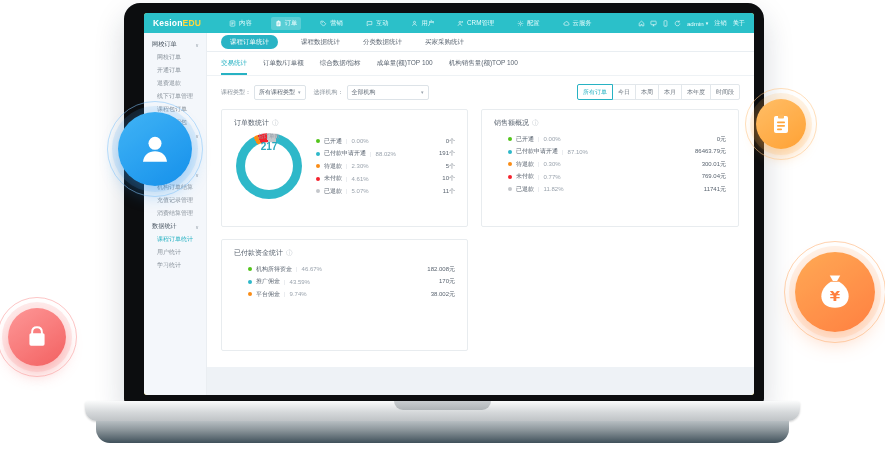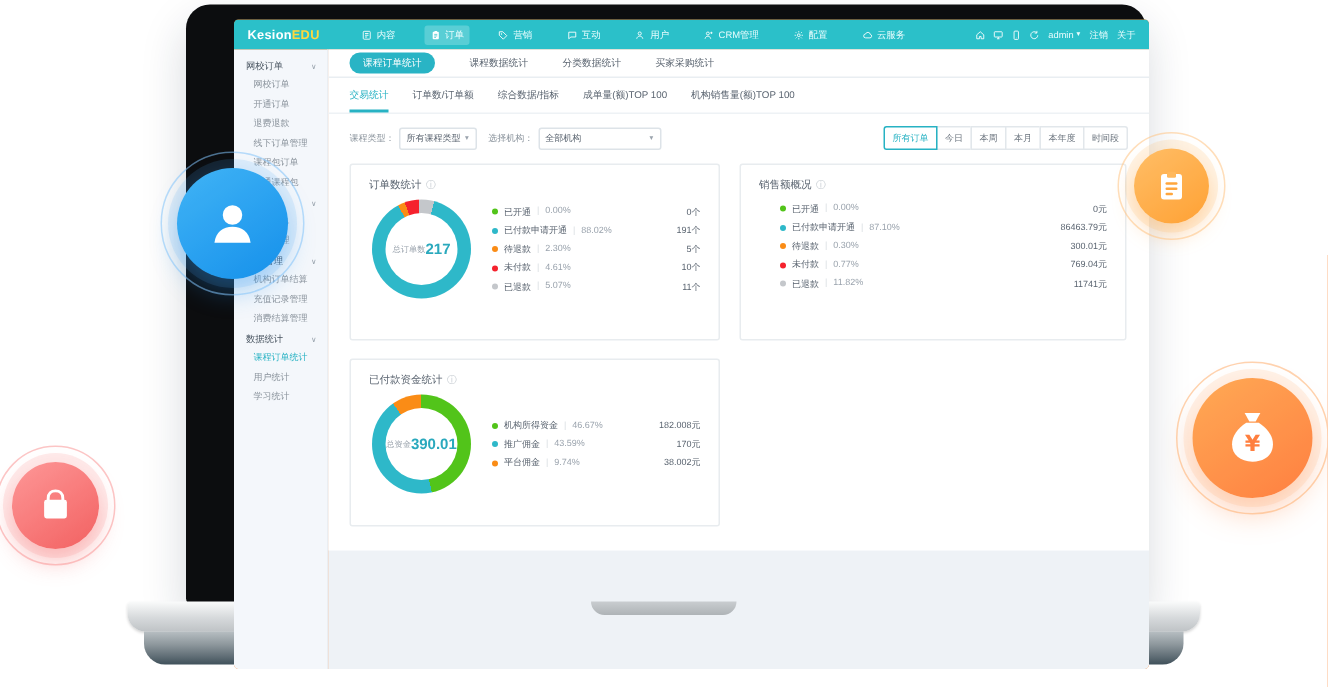--- a/index.html
+++ b/index.html
@@ -14,21 +14,21 @@
   .base{position:absolute;left:85px;top:401px;width:715px;height:20px;
         background:linear-gradient(180deg,#fafbfb,#d6d9db 55%,#bfc3c6);
         border-radius:3px 3px 12px 12px;z-index:3;box-shadow:0 1px 2px rgba(0,0,0,.18);}
   .notch{position:absolute;left:394px;top:401px;width:97px;height:9px;
          background:linear-gradient(180deg,#c9cdd0,#aeb3b6);border-radius:0 0 9px 9px;z-index:4;}
   .base-edge{position:absolute;left:96px;top:421px;width:693px;height:22px;
          background:linear-gradient(180deg,#b7bec2,#8d979c 40%,#5d6b73 78%,#3f505a);
          border-radius:0 0 14px 14px;z-index:3;}
 
   
-  .screen{position:absolute;left:156px;top:13px;width:610px;height:433px;background:#f97316;
+  .screen{position:absolute;left:144px;top:13px;width:610px;height:382px;background:#fde047;
           border-radius:3px;overflow:hidden;z-index:3;display:flex;flex-direction:column;}
 
   
   .navbar{height:20px;flex:none;background:#2bc0c9;display:flex;align-items:center;
           padding:0 9px;color:#eafdfe;}
   .logo{font-size:8.5px;font-weight:bold;color:#fff;letter-spacing:.2px;}
   .logo .suf{color:#ffd83d;}
   .menu{display:flex;align-items:center;gap:15px;margin-left:24px;}
   .nav-item{display:flex;align-items:center;gap:3px;font-size:6.3px;padding:2px 4px;border-radius:2px;cursor:pointer;}
   .nav-item.active{background:rgba(255,255,255,.22);}
@@ -78,21 +78,21 @@
   .card{background:#fff;border:1px solid #e8ecef;border-radius:2px;box-sizing:border-box;}
   .card1{width:247px;height:118px;}
   .card2{width:258px;height:118px;}
   .card3{width:247px;height:112px;}
   .card-title{font-size:7px;color:#5a6470;padding:8px 12px 2px;display:flex;align-items:center;gap:3px;}
   .info{color:#c3c9cf;font-size:6.5px;cursor:pointer;}
   .card-body{display:flex;align-items:center;padding:3px 12px 0;}
   .donut-wrap{position:relative;width:66px;height:66px;flex:none;margin-left:2px;}
   .donut{width:100%;height:100%;border-radius:50%;}
   .hole{position:absolute;inset:9px;background:#fff;border-radius:50%;}
-  .center{position:absolute;inset:0;display:flex;flex-direction:row;align-items:center;justify-content:center;}
+  .center{position:absolute;inset:0;display:flex;flex-direction:column;align-items:center;}
   .cl{font-size:5.5px;color:#9aa3ad;}
   .cv{font-size:10px;font-weight:bold;color:#2aa9bd;margin-top:1px;}
   .card2 .cv{font-size:8.5px;}
   .legend{flex:1;margin-left:14px;min-width:0;}
   .lg-row{display:flex;align-items:center;height:12.5px;font-size:6px;}
   .lg-dot{width:4px;height:4px;border-radius:50%;margin-right:4px;flex:none;}
   .lg-label{color:#5a6470;white-space:nowrap;}
   .lg-sep{color:#d8dde2;margin:0 4px;}
   .lg-pct{color:#9aa3ad;}
   .lg-val{margin-left:auto;color:#5a6470;white-space:nowrap;}
@@ -417,28 +417,20 @@
                   </div>
               </div>
             </div>
 
             <div class="card card3">
               <div class="card-title">
                 <span>已付款资金统计</span>
                 <span class="info">ⓘ</span>
               </div>
               <div class="card-body">
-                <div class="donut-wrap">
-                  <div class="donut" style="background: conic-gradient(rgb(82, 196, 26) 0%, rgb(82, 196, 26) 46.67%, rgb(46, 184, 201) 46.67%, rgb(46, 184, 201) 90.26%, rgb(250, 140, 22) 90.26%, rgb(250, 140, 22) 100%);"></div>
-                  <div class="hole"></div>
-                  <div class="center">
-                    <span class="cl">总资金</span>
-                    <span class="cv">390.01</span>
-                  </div>
-                </div>
                 <div class="legend">
                     <div class="lg-row">
                       <span class="lg-dot" style="background: rgb(82, 196, 26);"></span>
                       <span class="lg-label">机构所得资金</span>
                       <span class="lg-sep">|</span>
                       <span class="lg-pct">46.67%</span>
                       <span class="lg-val">182.008元</span>
                     </div>
                     <div class="lg-row">
                       <span class="lg-dot" style="background: rgb(46, 184, 201);"></span>

